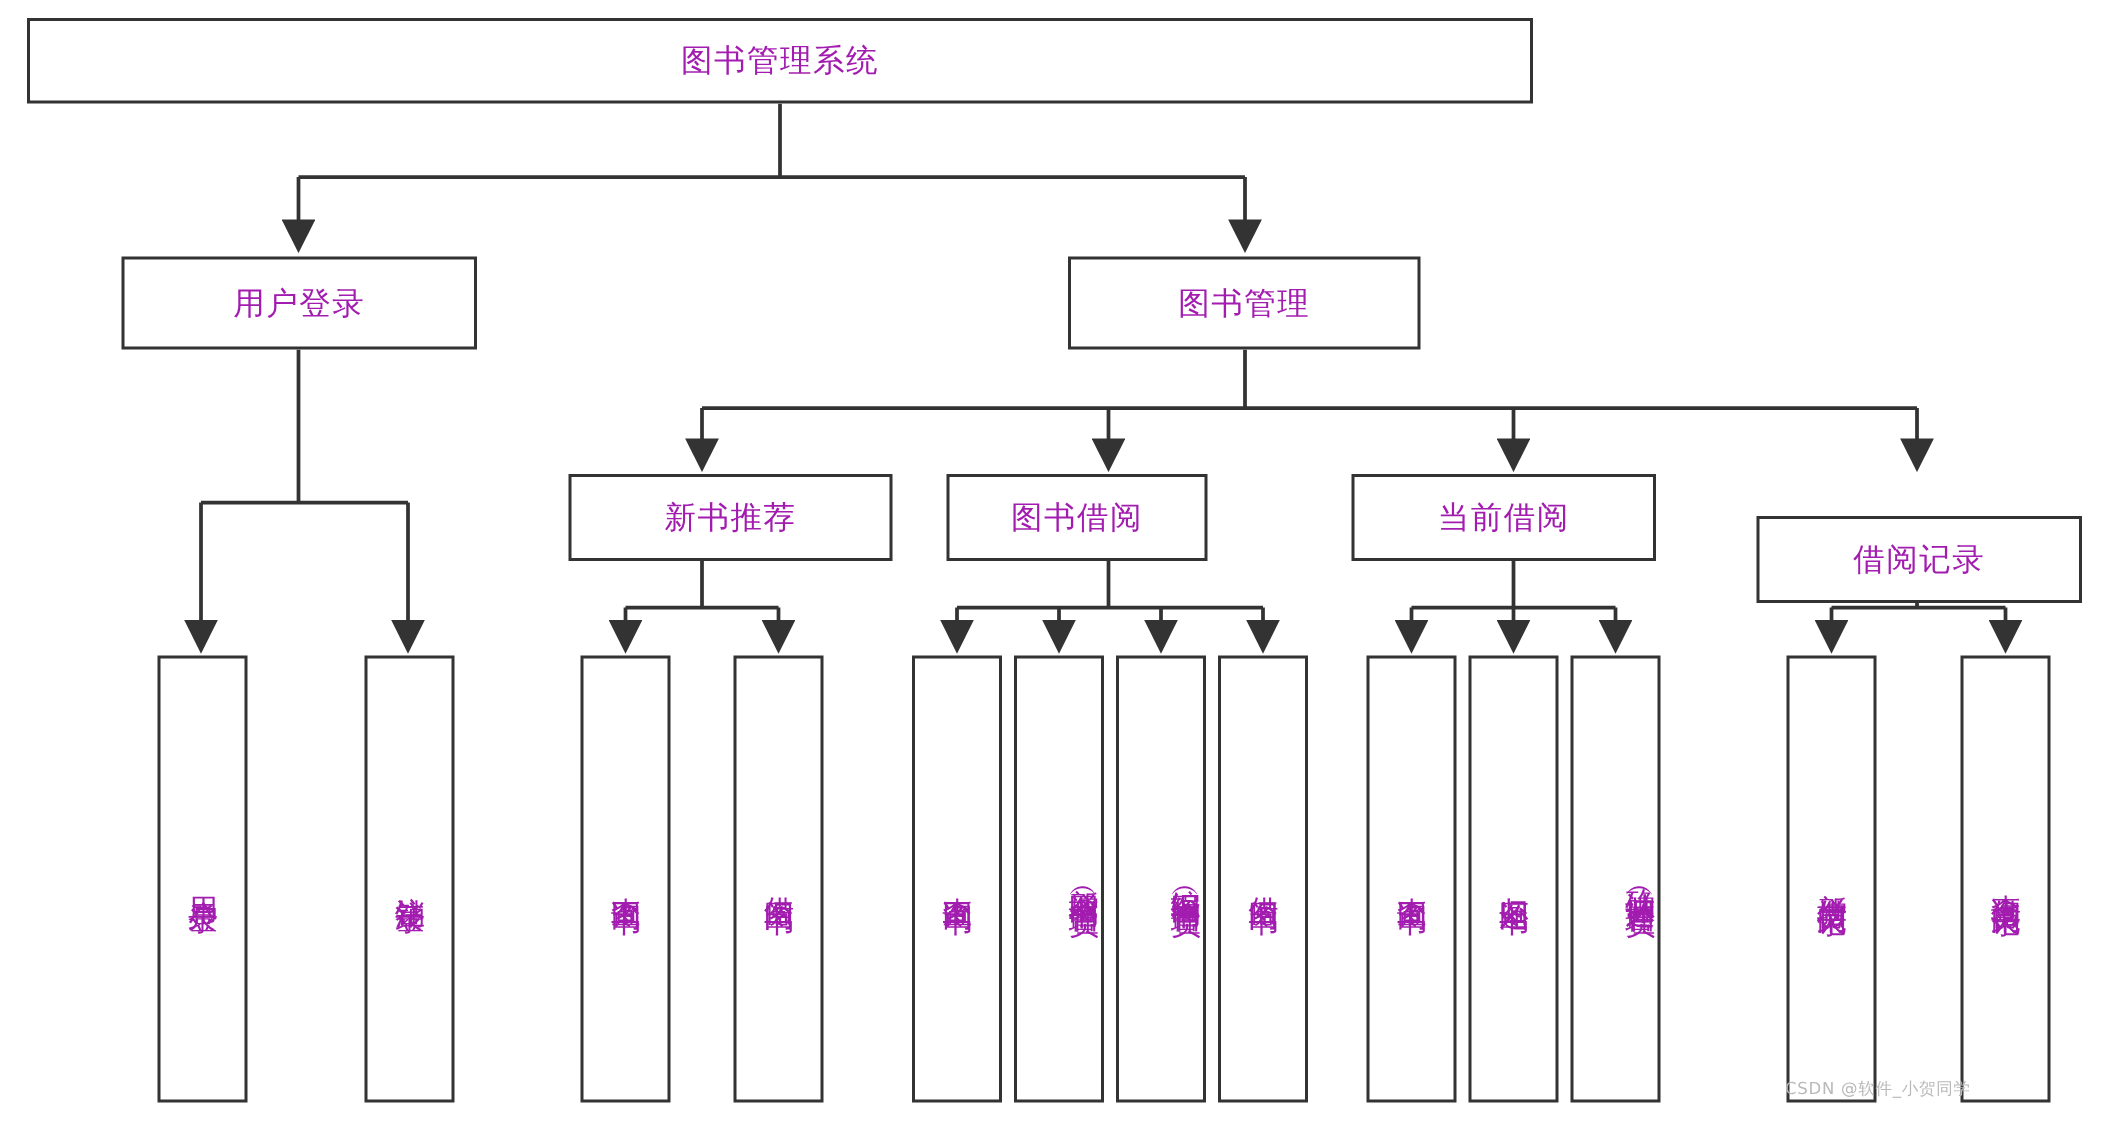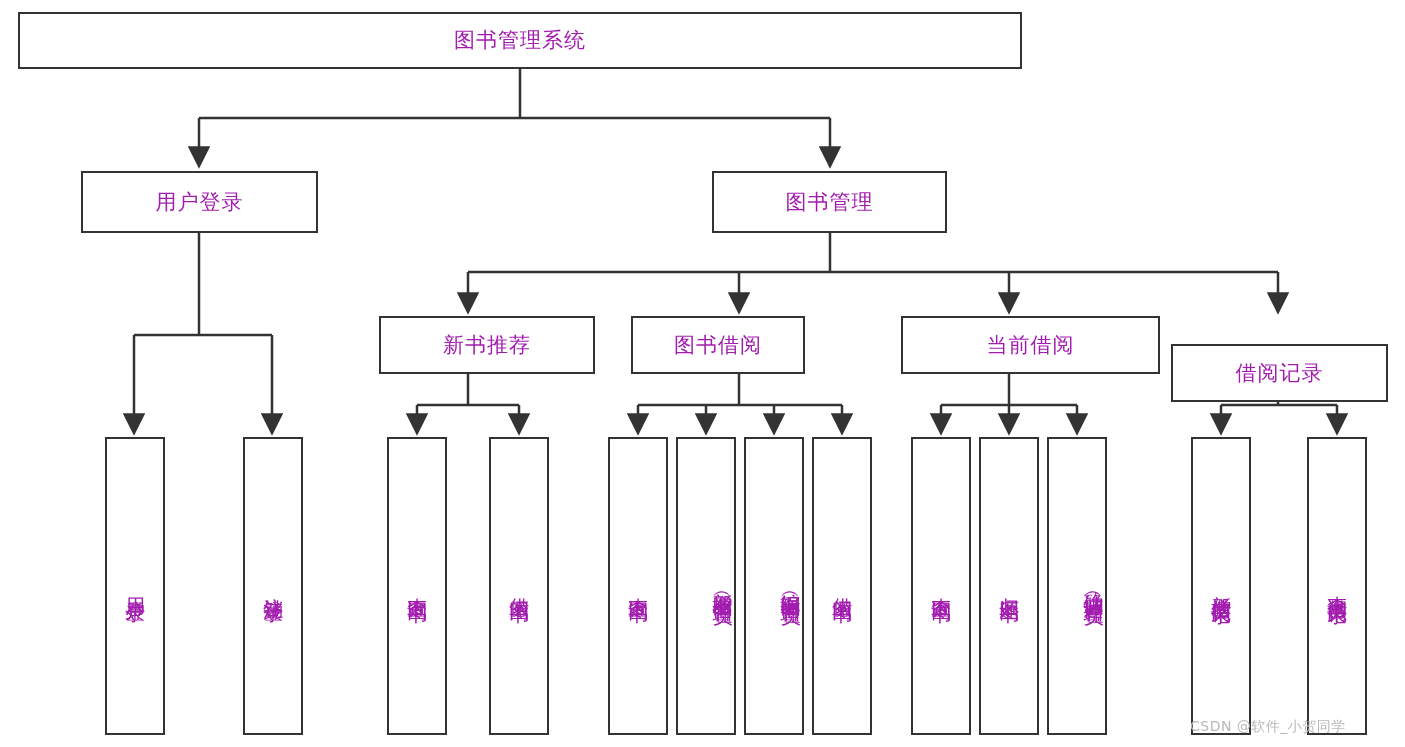--- a/index.html
+++ b/index.html
@@ -51,21 +51,21 @@
     justify-content: center;
   }
   .node.vert.top-align {
     align-items: flex-start;
   }
   .node.vert.mid-align {
     align-items: center;
   }
   .watermark {
     position: absolute;
-    font-size: 14px;
+    font-size: 11px;
     color: #b9b9b9;
     white-space: nowrap;
     letter-spacing: 0.5px;
   }
 </style>
 </head>
 <body>
 
 <div id="canvas">
 
@@ -126,21 +126,21 @@
   <div class="node horiz" style="left:18px; top:12px; width:1004px; height:57px;">图书管理系统</div>
 
   <div class="node horiz" style="left:81px; top:171px; width:237px; height:62px;">用户登录</div>
 
   <div class="node horiz" style="left:712px; top:171px; width:235px; height:62px;">图书管理</div>
 
   <div class="node horiz" style="left:362px; top:316px; width:216px; height:58px;margin-left:17px;">新书推荐</div>
 
   <div class="node horiz" style="left:631px; top:316px; width:174px; height:58px;">图书借阅</div>
 
-  <div class="node horiz" style="left:901px; top:316px; width:259px; height:58px;">当前借阅</div>
+  <div class="node horiz" style="left:901px; top:316px; width:203px; height:58px;">当前借阅</div>
 
   <div class="node horiz" style="left:1171px; top:316px; width:217px; height:58px;margin-top:28px;">借阅记录</div>
 
   <div class="node vert mid-align" style="left:105px; top:437px; width:60px; height:298px;">用户登录</div>
 
   <div class="node vert mid-align" style="left:243px; top:437px; width:60px; height:298px;">注销登录</div>
 
   <div class="node vert mid-align" style="left:387px; top:437px; width:60px; height:298px;">查询图书</div>
 
   <div class="node vert mid-align" style="left:489px; top:437px; width:60px; height:298px;">借阅图书</div>

